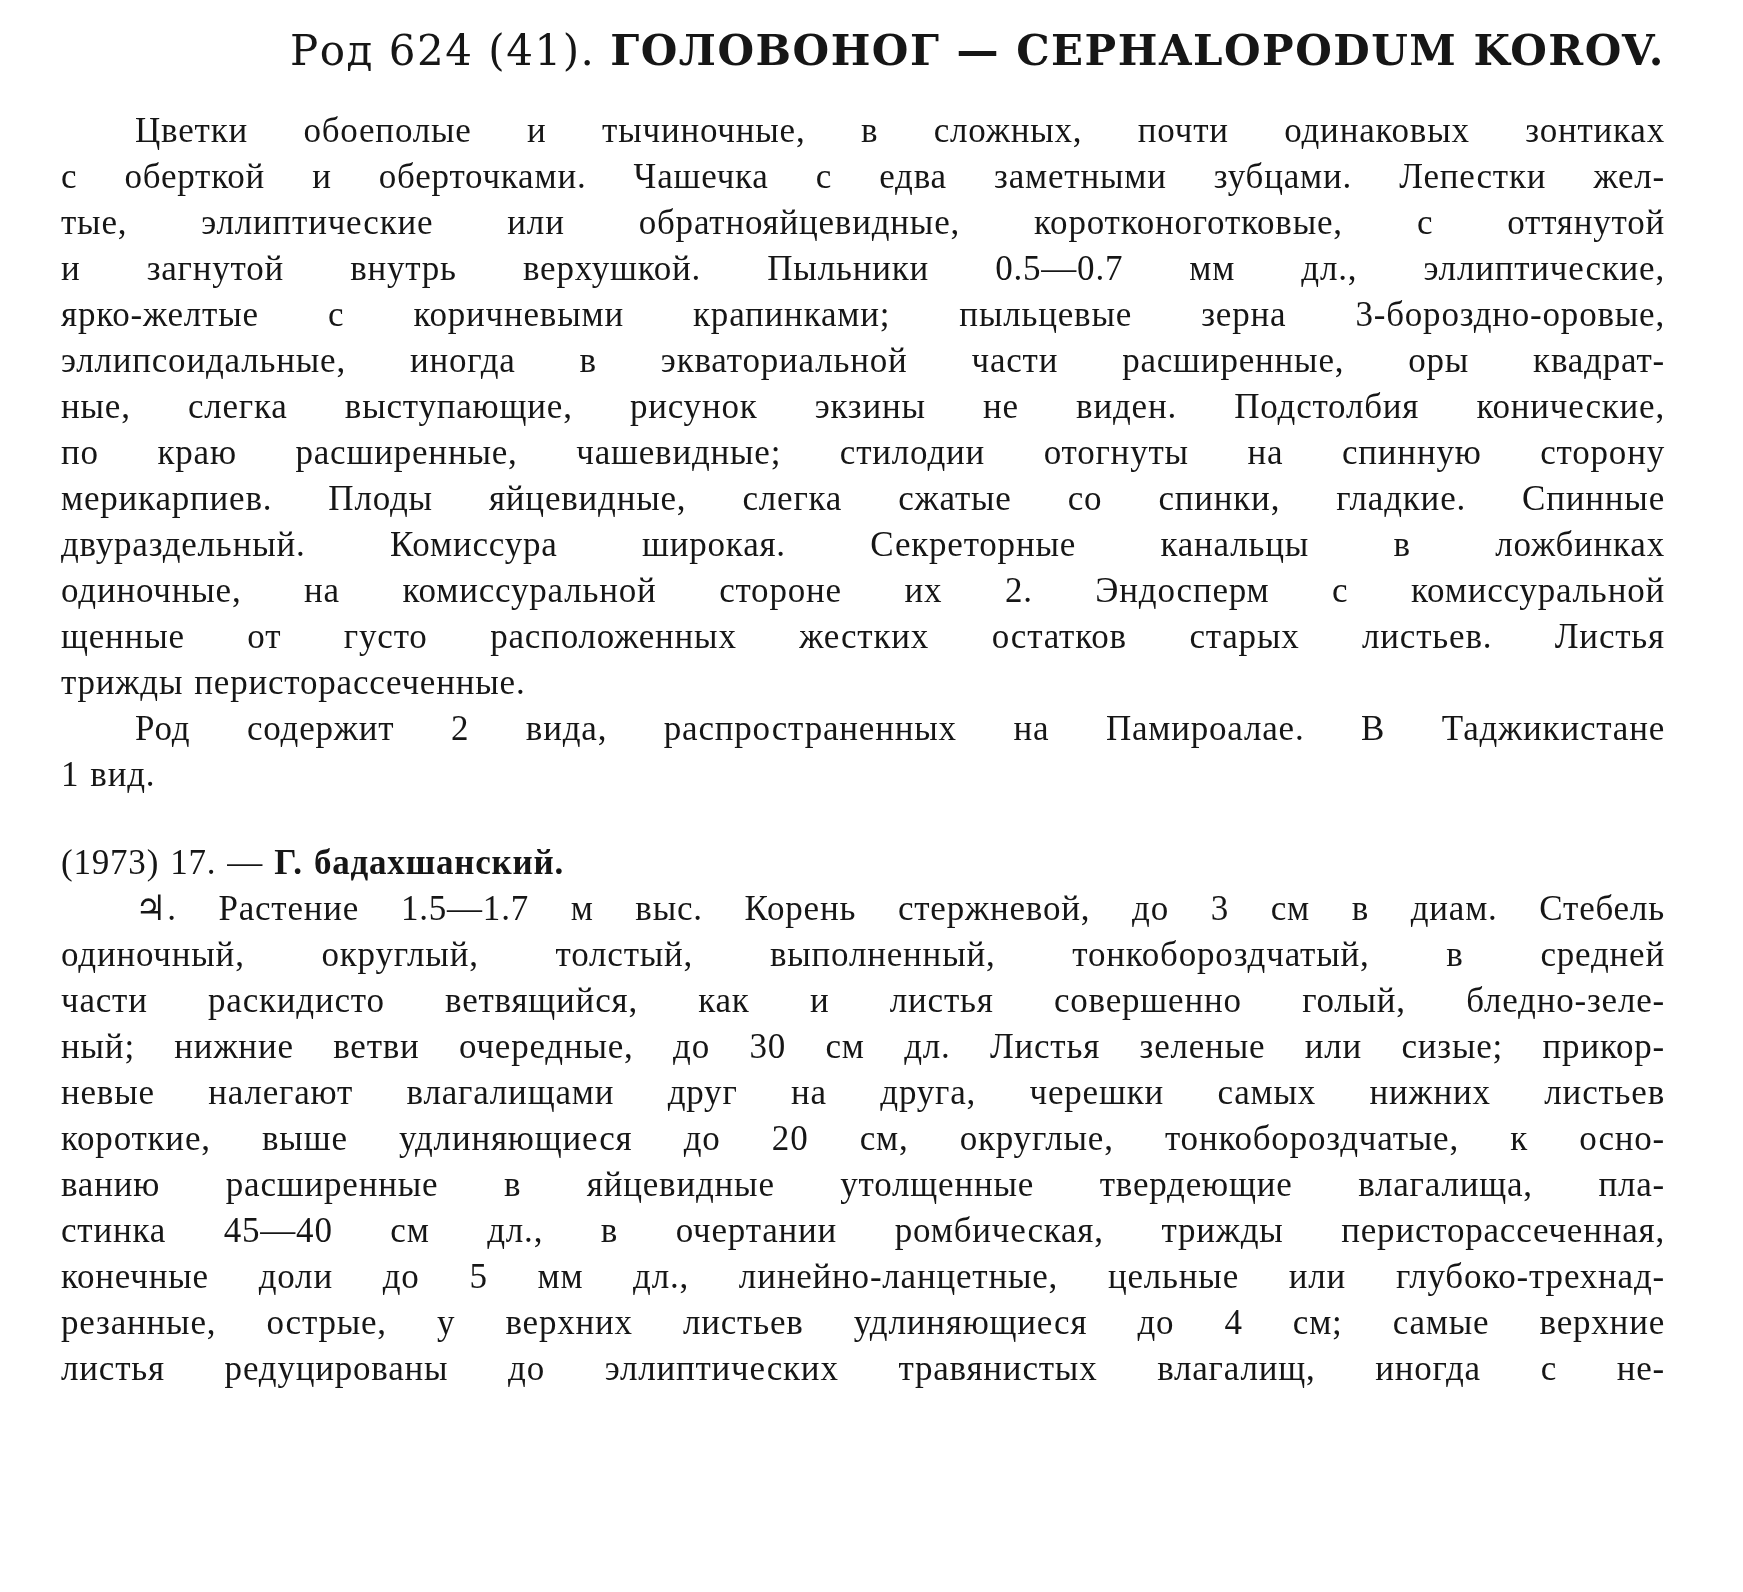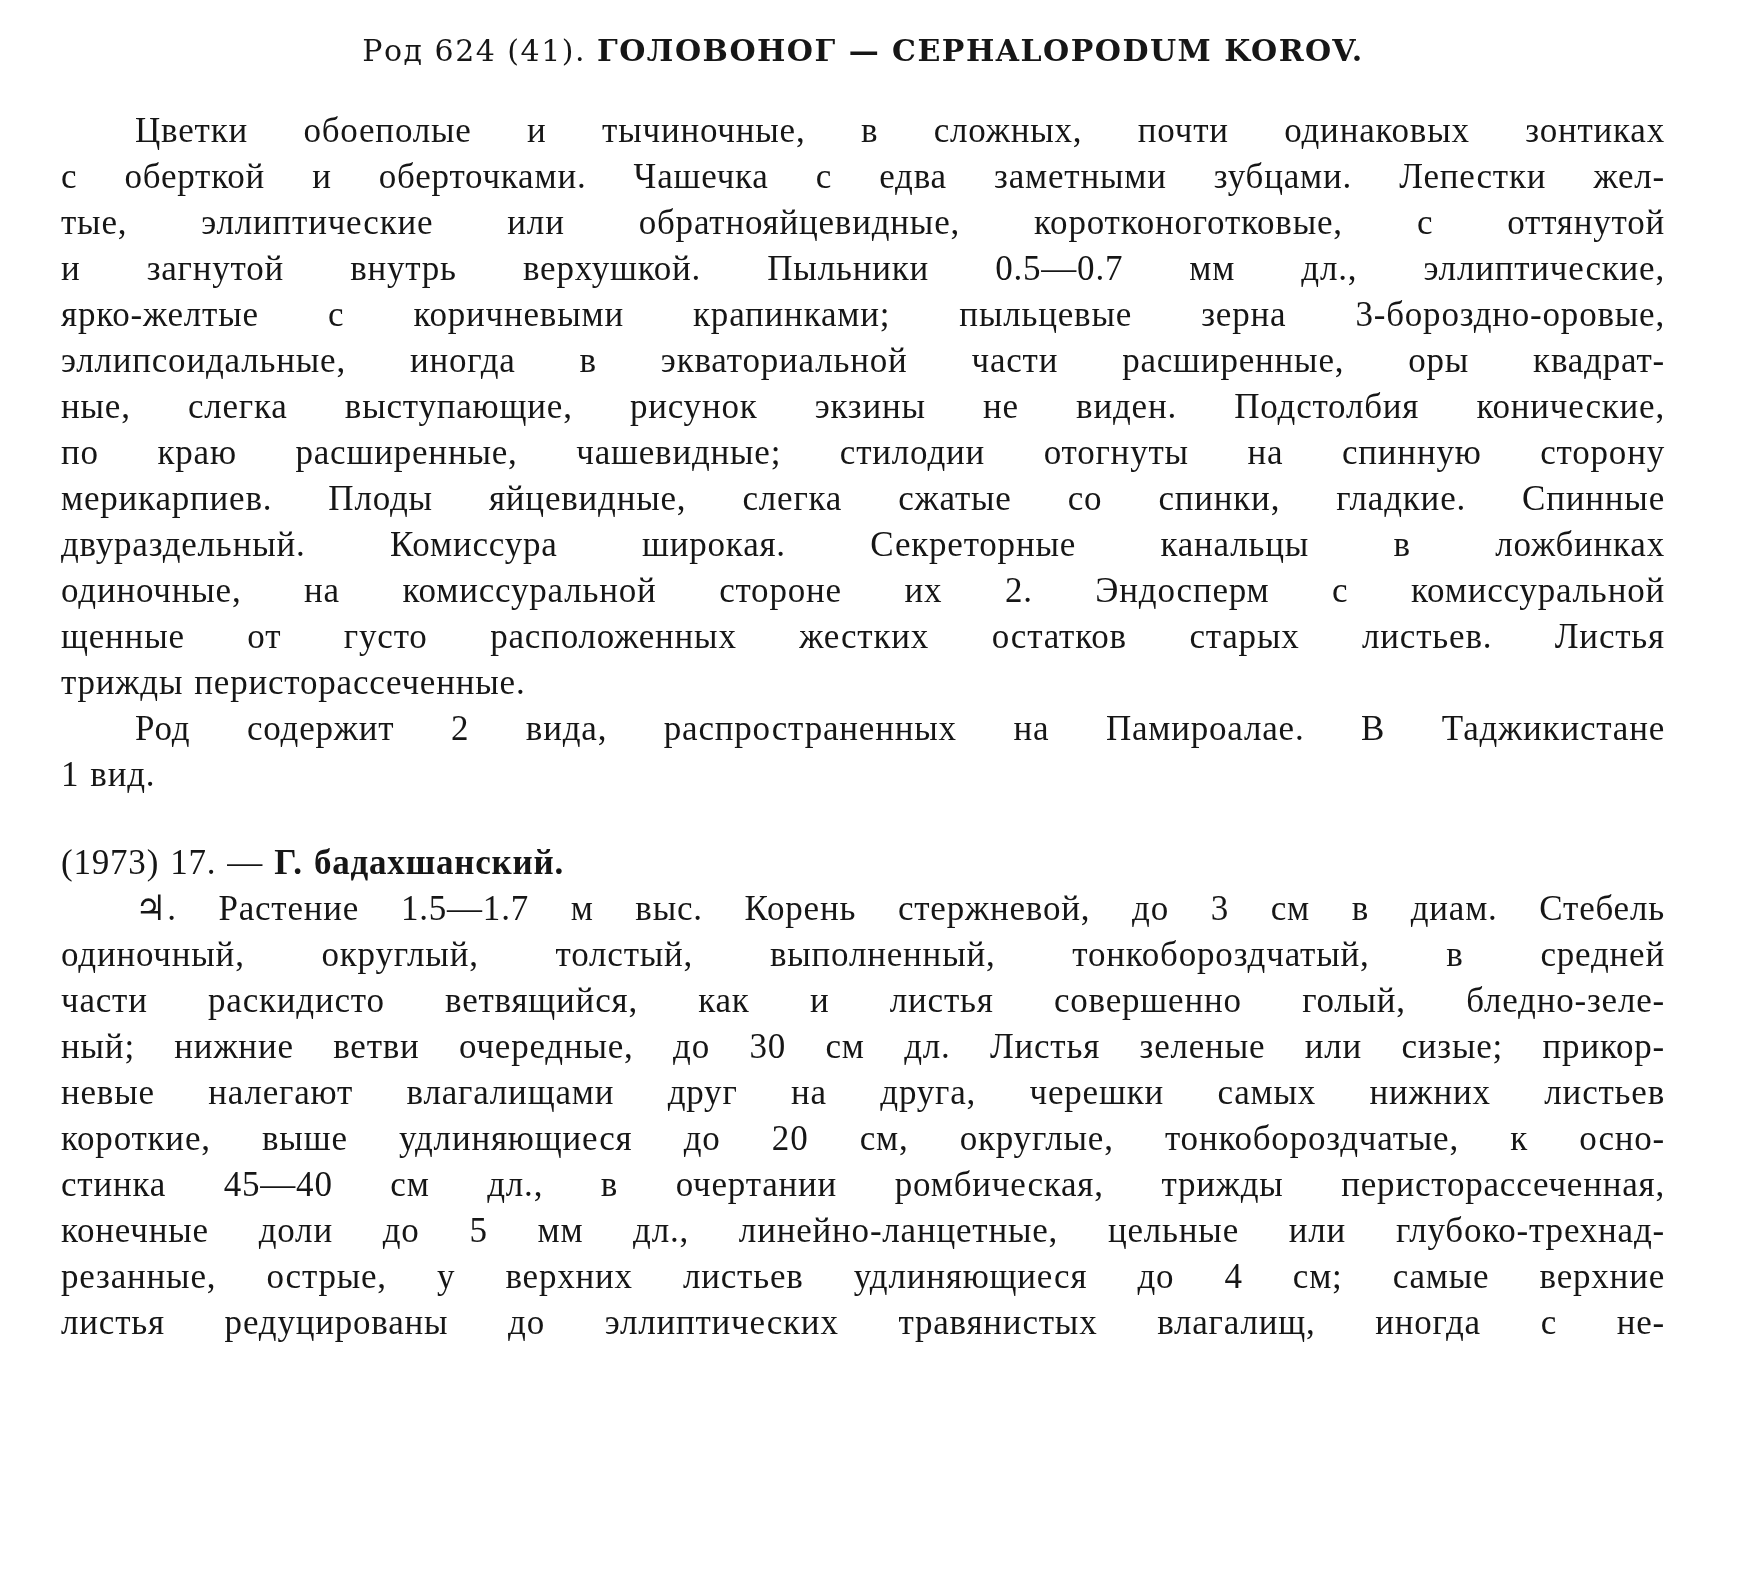--- a/index.html
+++ b/index.html
@@ -7,23 +7,23 @@
     width: 1743px;
     height: 1592px;
     background: #ffffff;
     overflow: hidden;
     font-family: "DejaVu Serif", "DejaVu Sans", serif;
     color: #161616;
   }
   .page { padding: 28px 78px 0 61px; }
 
   .title {
-    font-size: 30px;
+    font-size: 42px;
     line-height: 46px;
-    text-align: center;
+    text-align: right;
     letter-spacing: 1.5px;
     margin-bottom: 34px;
     white-space: nowrap;
   }
   .bold { font-weight: bold; }
 
   .para {
     font-size: 35px;
     line-height: 46px;
     letter-spacing: 0.8px;
@@ -80,19 +80,20 @@
     </div>
   </div>
 
   <div class="para">
     <div class="line indent">♃. Растение 1.5—1.7 м выс. Корень стержневой, до 3 см в диам. Стебель</div>
     <div class="line">одиночный, округлый, толстый, выполненный, тонкобороздчатый, в средней</div>
     <div class="line">части раскидисто ветвящийся, как и листья совершенно голый, бледно-зеле-</div>
     <div class="line">ный; нижние ветви очередные, до 30 см дл. Листья зеленые или сизые; прикор-</div>
     <div class="line">невые налегают влагалищами друг на друга, черешки самых нижних листьев</div>
     <div class="line">короткие, выше удлиняющиеся до 20 см, округлые, тонкобороздчатые, к осно-</div>
+    <div class="line">ванию расширенные в яйцевидные утолщенные твердеющие влагалища, пла-</div>
     <div class="line">стинка 45—40 см дл., в очертании ромбическая, трижды перисторассеченная,</div>
     <div class="line">конечные доли до 5 мм дл., линейно-ланцетные, цельные или глубоко-трехнад-</div>
     <div class="line">резанные, острые, у верхних листьев удлиняющиеся до 4 см; самые верхние</div>
     <div class="line">листья редуцированы до эллиптических травянистых влагалищ, иногда с не-</div>
   </div>
 
 </div>
 
 </body></html>

